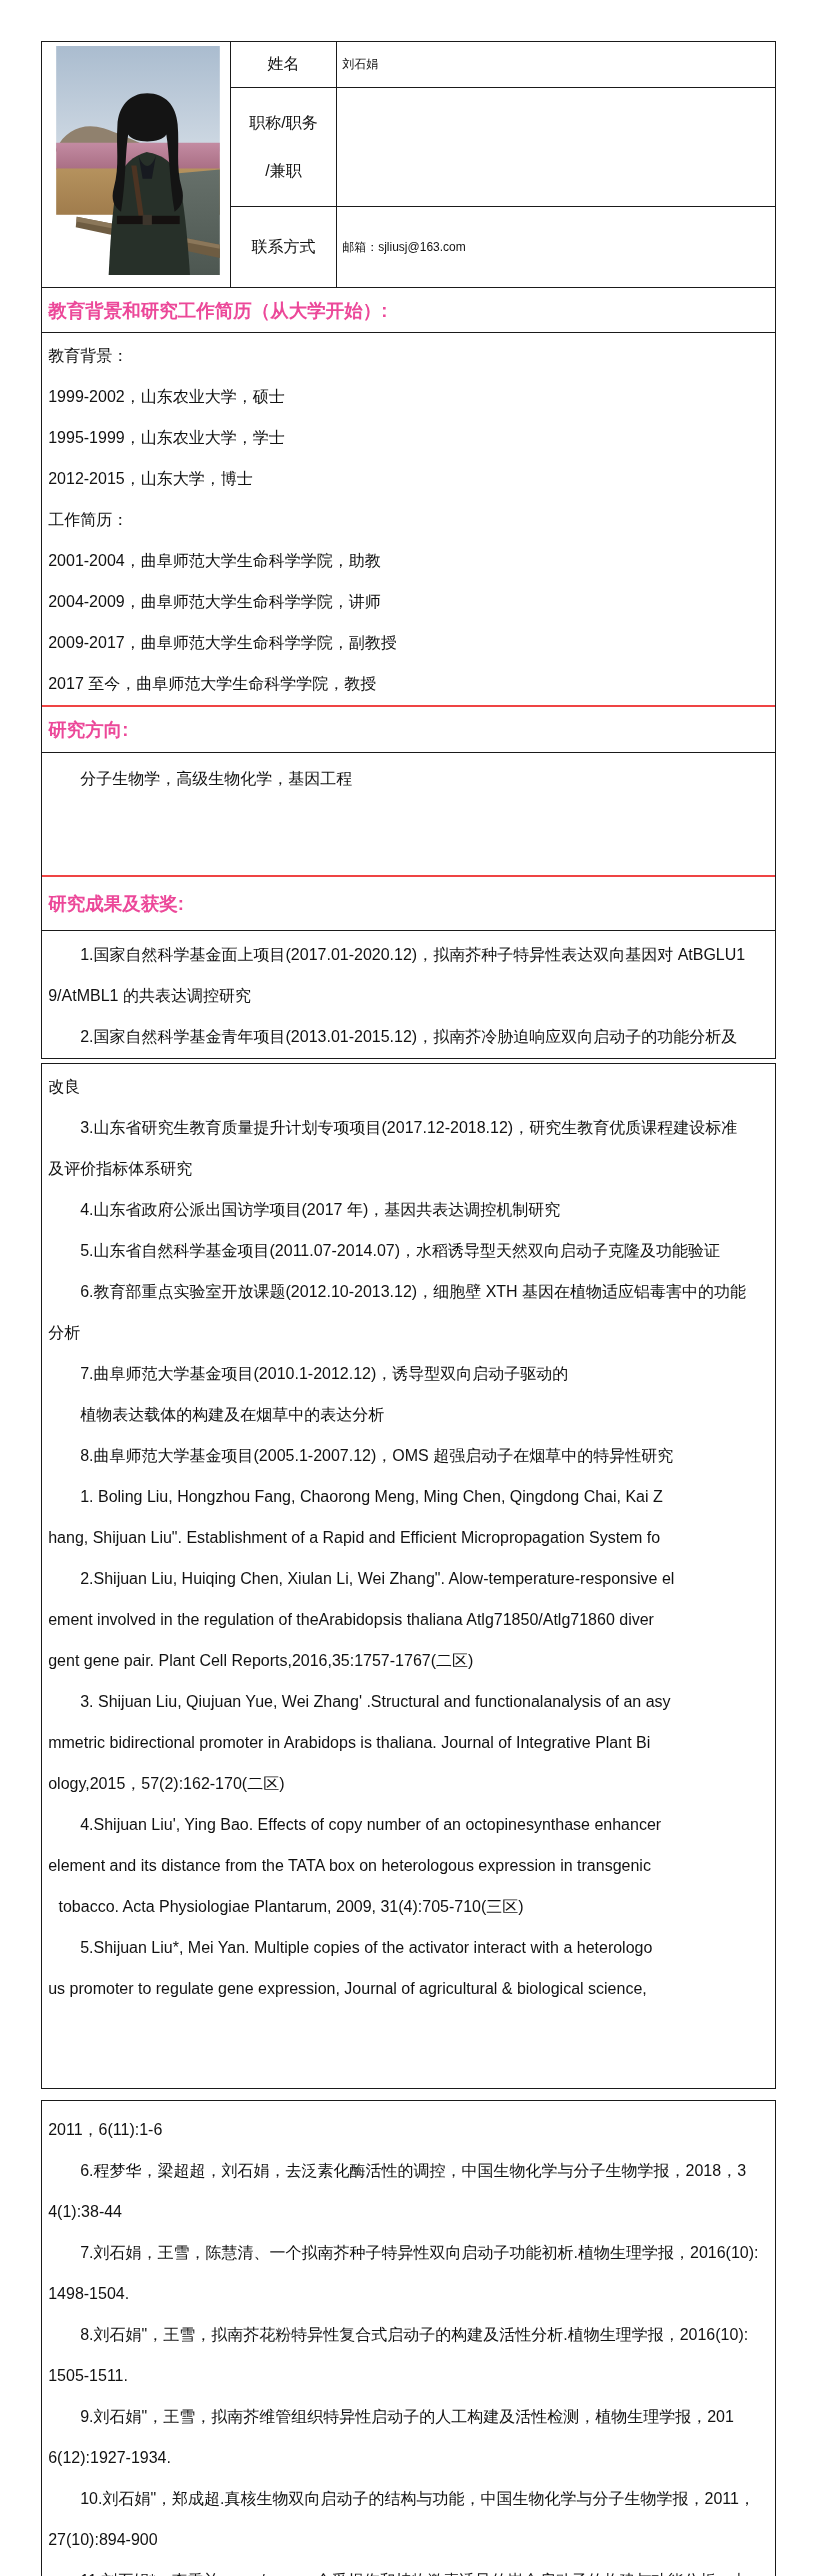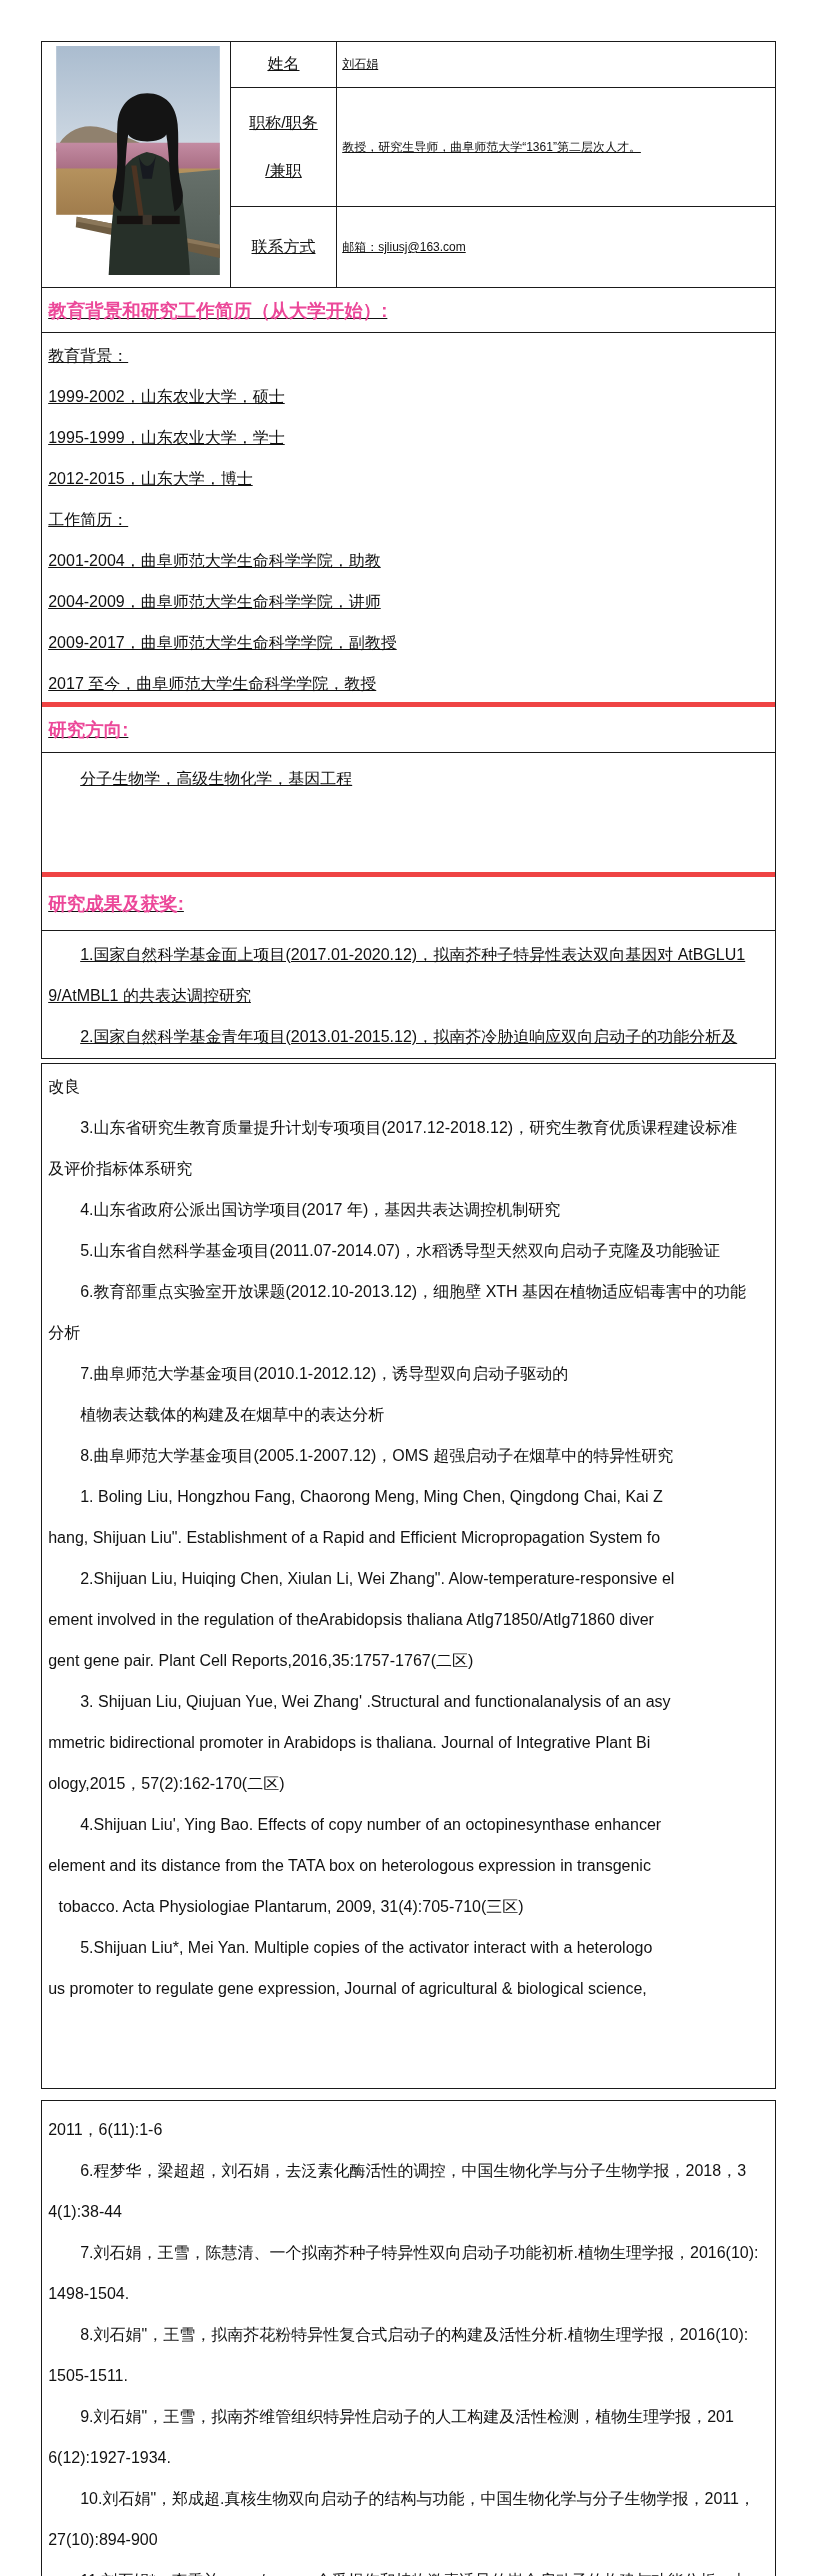--- a/index.html
+++ b/index.html
@@ -41,35 +41,35 @@
   
   .hcell{
     display:flex;align-items:center;
     padding-left:6.2px;
     color:#ec4899;font-weight:bold;font-size:18.5px;
     border-bottom:1px solid #1a1a1a;
   }
   
   .ccell{
     padding-left:6.2px;
-    border-bottom:5px solid #ef4444;
+    border-bottom:2px solid #ef4444;
     overflow:hidden;
   }
   .ccell.last{border-bottom:none;}
   .line{height:41px;line-height:41px;font-size:16px;white-space:pre;}
   .line.i1{padding-left:10.3px;}
   .line.i2{padding-left:32px;}
   svg{display:block;}
 </style>
 </head>
 <body>
 
 <div class="canvas">
 
-  <div class="seg" style="top:41px;height:1018px;text-decoration:underline;">
+  <div class="seg" style="top:41px;height:1018px;">
 
     <div class="info">
       <div class="photo-cell">
         <svg width="164" height="229" viewBox="0 0 318 445" aria-hidden="true">
           <defs>
             <linearGradient id="sky" x1="0" y1="0" x2="0" y2="1">
               <stop offset="0" stop-color="#aabccf"></stop>
                 <stop offset="1" stop-color="#cfd9e3"></stop>
             </linearGradient>
             <linearGradient id="blossom" x1="0" y1="0" x2="0" y2="1">
@@ -106,21 +106,20 @@
       <div class="irow r1">
         <div class="ilabel">姓名</div>
         <div class="ivalue">刘石娟</div>
       </div>
 
       <div class="irow r2">
         <div class="ilabel two">
           <span>职称/职务</span>
           <span>/兼职</span>
         </div>
-        <div class="ivalue">教授，研究生导师，曲阜师范大学“1361”第二层次人才。</div>
       </div>
 
       <div class="irow r3">
         <div class="ilabel">联系方式</div>
         <div class="ivalue">邮箱：sjliusj@163.com</div>
       </div>
     </div>
 
     <div class="hcell" style="height:45px;">教育背景和研究工作简历（从大学开始）:</div>
 

